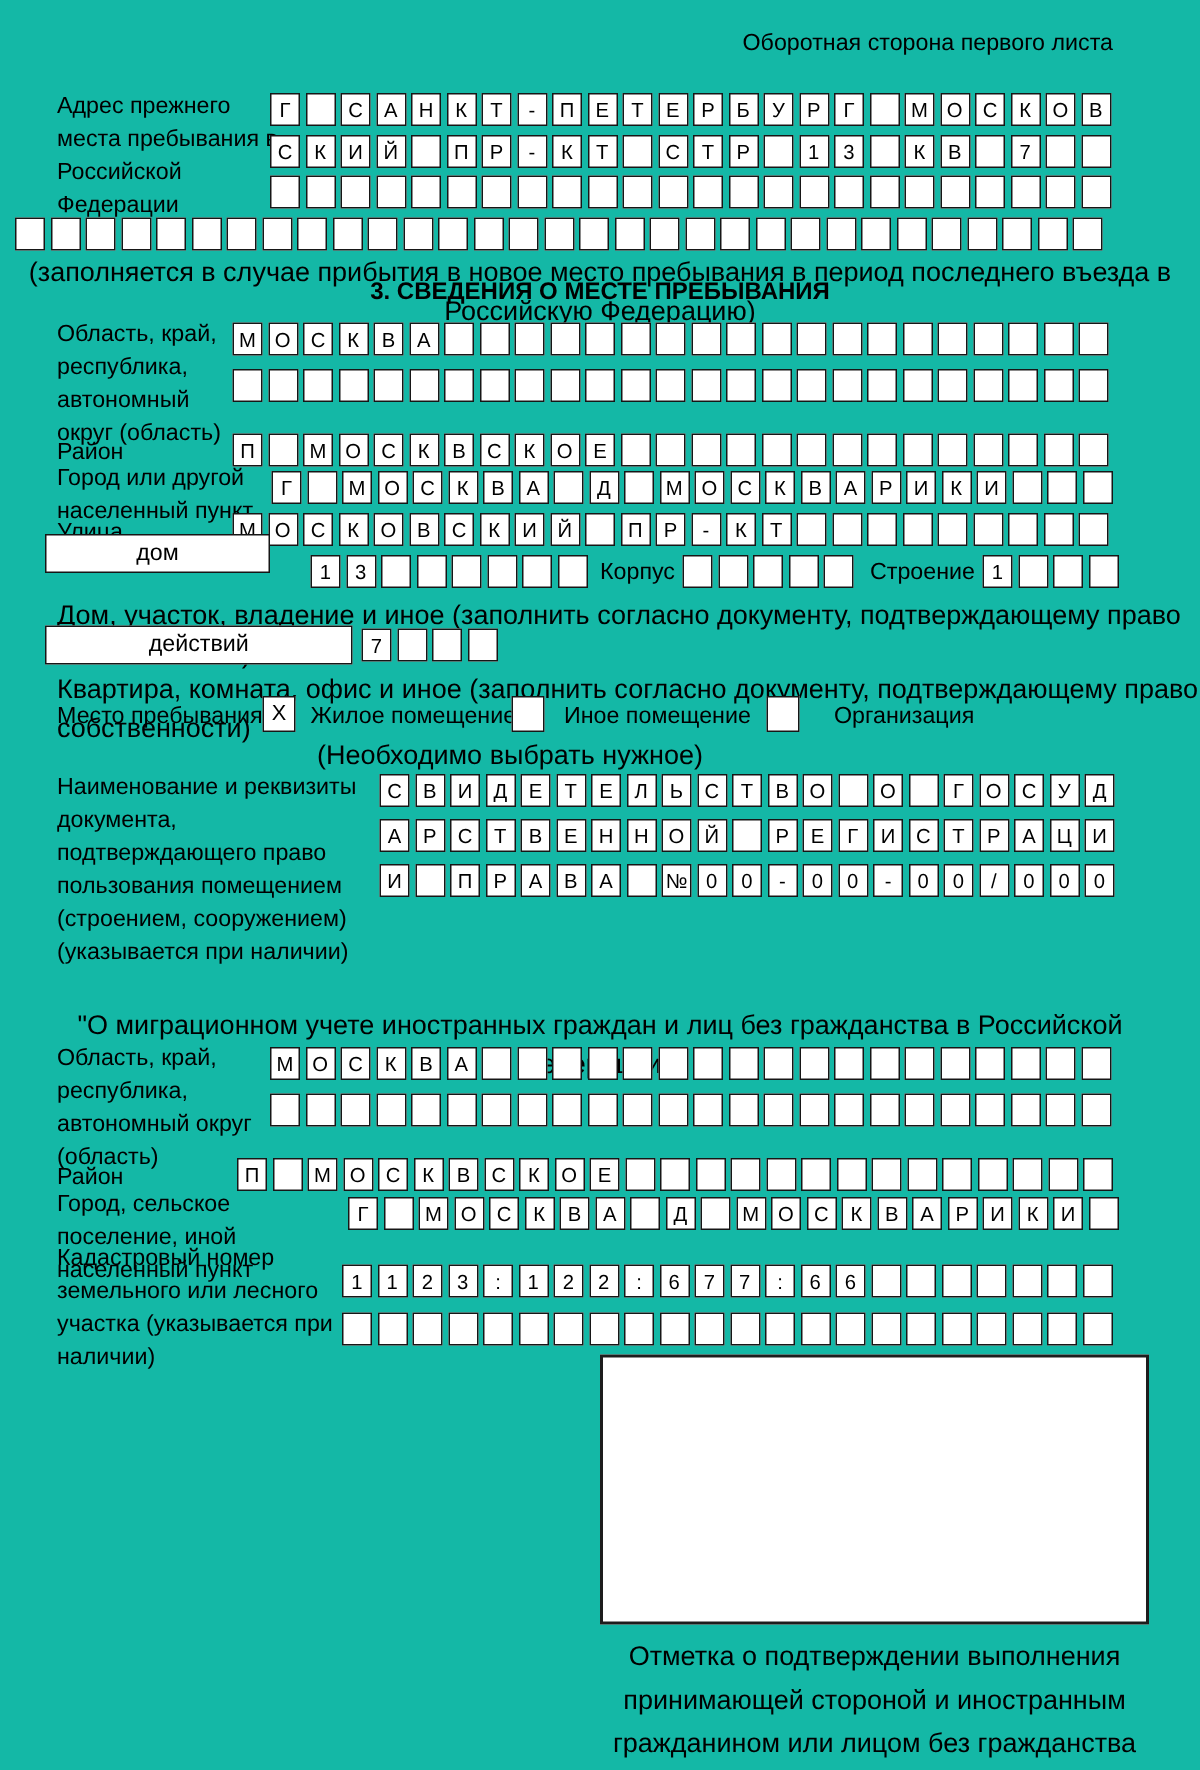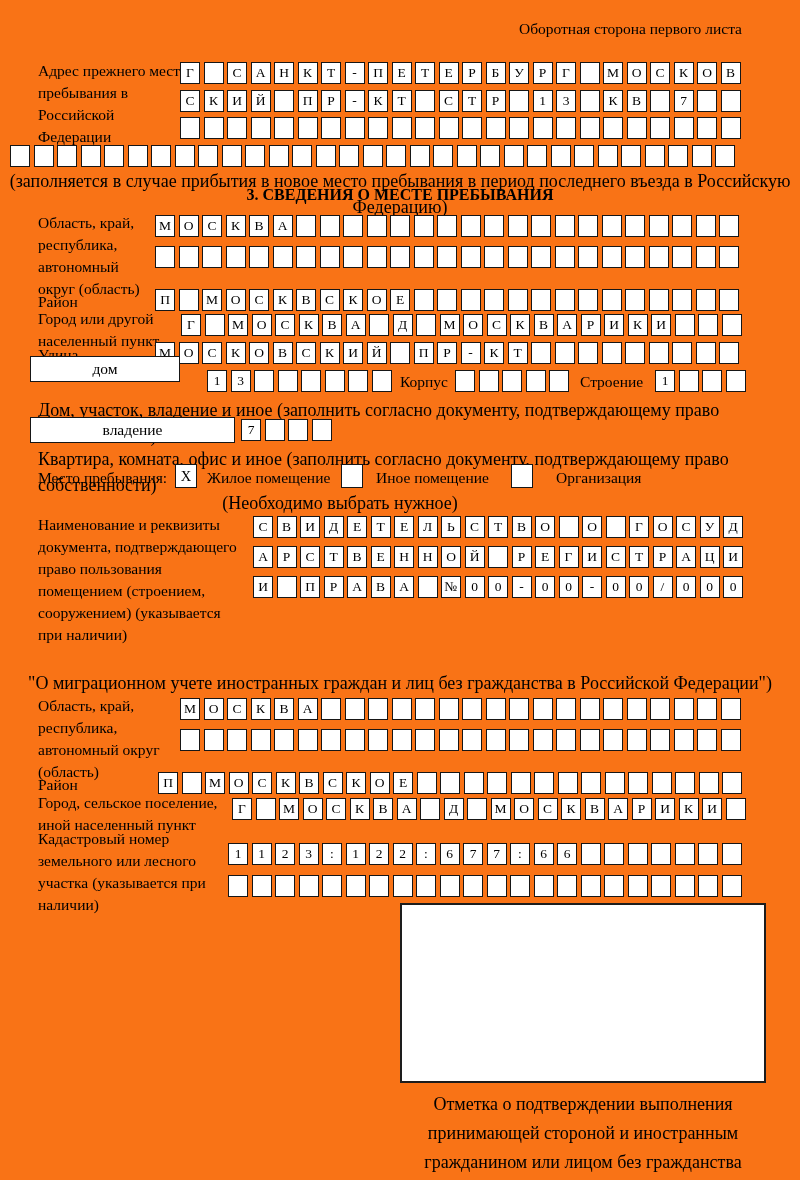--- a/index.html
+++ b/index.html
@@ -1,18 +1,18 @@
 <!DOCTYPE html>
 <html><head>
 <meta charset="utf-8">
 <style>
   *{margin:0;padding:0;box-sizing:border-box}
   html,body{background:#fff}
-  .page{position:relative;width:800px;height:1180px;background:#f97316;color:#000;
-        font-family:Liberation Serif, serif;overflow:hidden}
+  .page{position:relative;width:800px;height:1180px;background:#14b8a6;color:#000;
+        font-family:Liberation Sans, sans-serif;overflow:hidden}
   .abs{position:absolute}
   .lbl{font-size:15.5px;line-height:1.42}
   .cap{font-size:18px;line-height:1.45}
   .center{left:0;width:800px;text-align:center}
   .bold{font-weight:bold}
   .cellrow{display:flex;gap:3.5px}
   .cell{flex:0 0 20px;width:20px;height:22px;border:1.5px solid #161616;
         display:flex;align-items:center;justify-content:center;
         font-size:13.5px;background:#fff}
   .wbox{border:1.5px solid #161616;display:flex;align-items:center;justify-content:center;
@@ -307,21 +307,21 @@
     </div>
   <div class="abs lbl" style="left:580px;top:371px">Строение</div>
   <div class="abs cellrow" style="left:655px;top:370px">
       <span class="cell">1</span>
       <span class="cell"></span>
       <span class="cell"></span>
       <span class="cell"></span>
     </div>
   <div class="abs cap" style="left:38px;top:397px">Дом, участок, владение и иное (заполнить согласно документу, подтверждающему право собственности)</div>
 
-  <div class="abs wbox" style="left:30px;top:417px;width:205px">владение</div>
+  <div class="abs wbox" style="left:30px;top:417px;width:205px">действий</div>
   <div class="abs cellrow" style="left:241px;top:419px">
       <span class="cell">7</span>
       <span class="cell"></span>
       <span class="cell"></span>
       <span class="cell"></span>
     </div>
   <div class="abs cap" style="left:38px;top:446px">Квартира, комната, офис и иное (заполнить согласно документу, подтверждающему право собственности)</div>
 
   <div class="abs lbl" style="left:38px;top:467px">Место пребывания:</div>
   <div class="abs cb" style="left:175px;top:464px">X</div>

